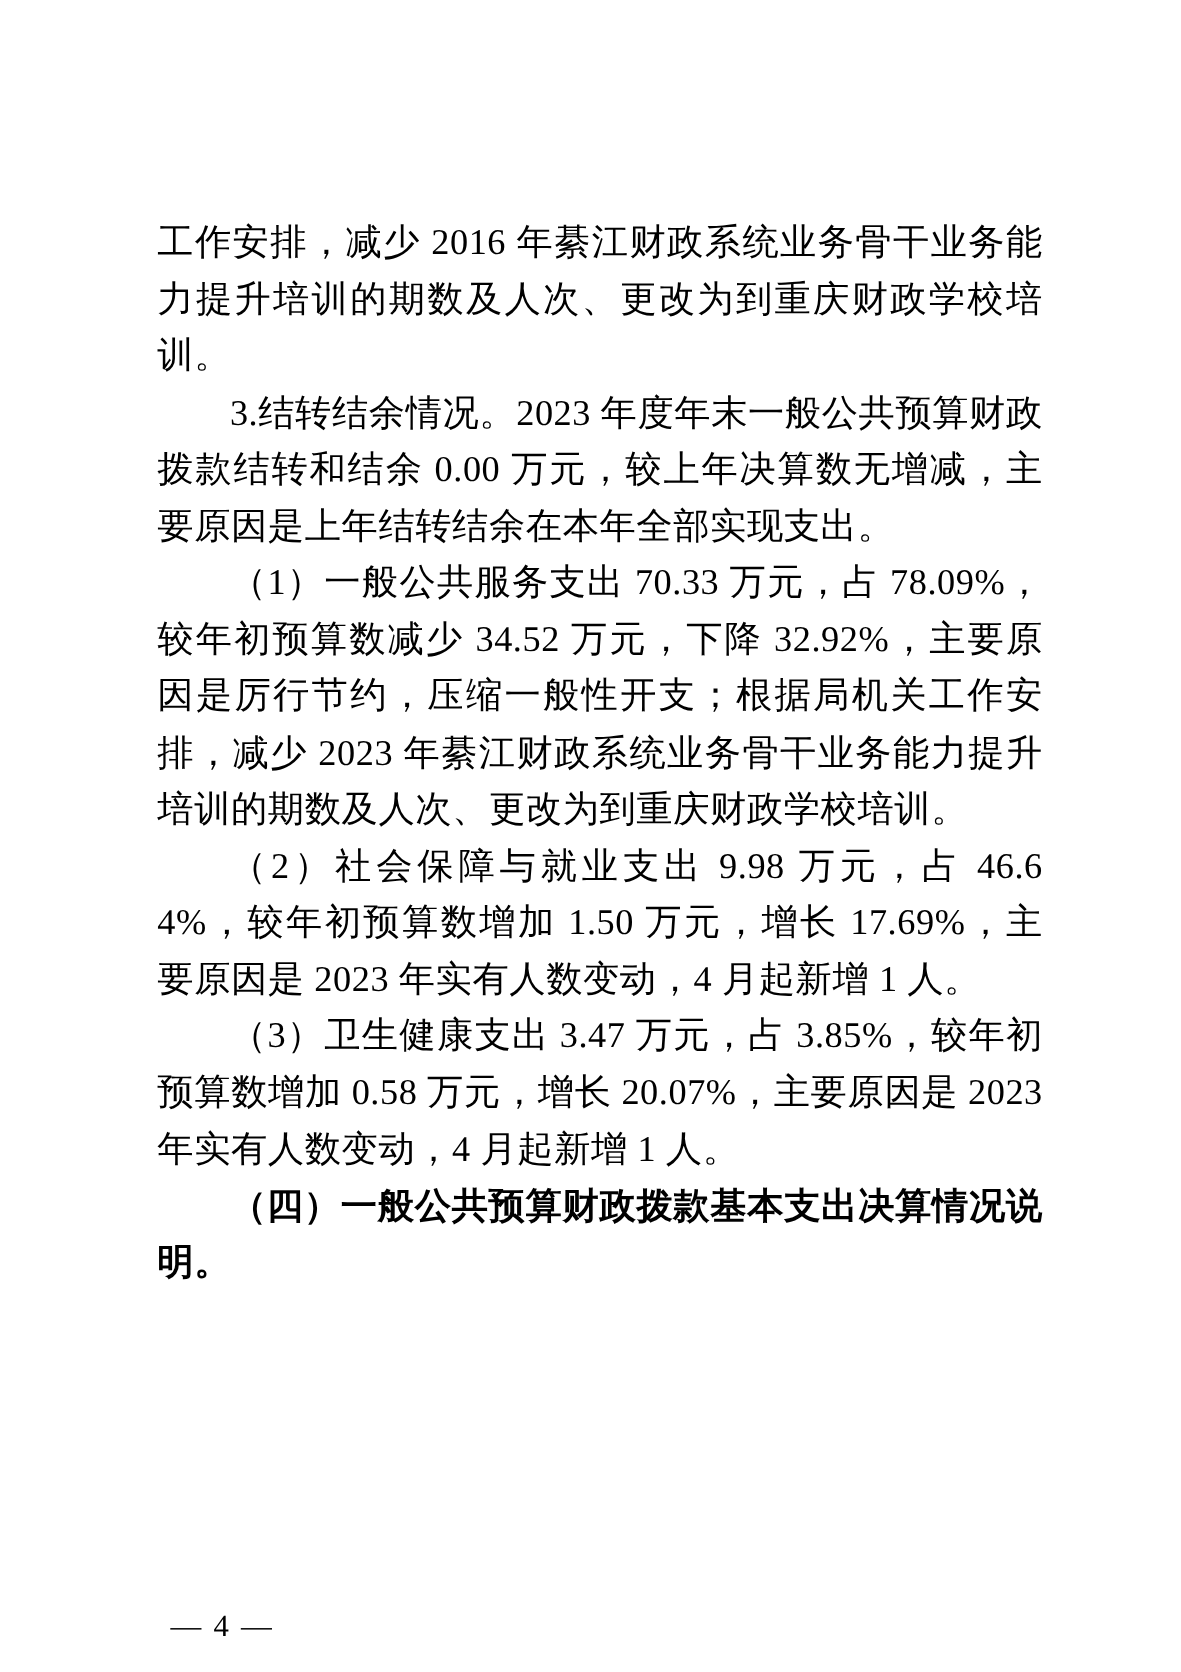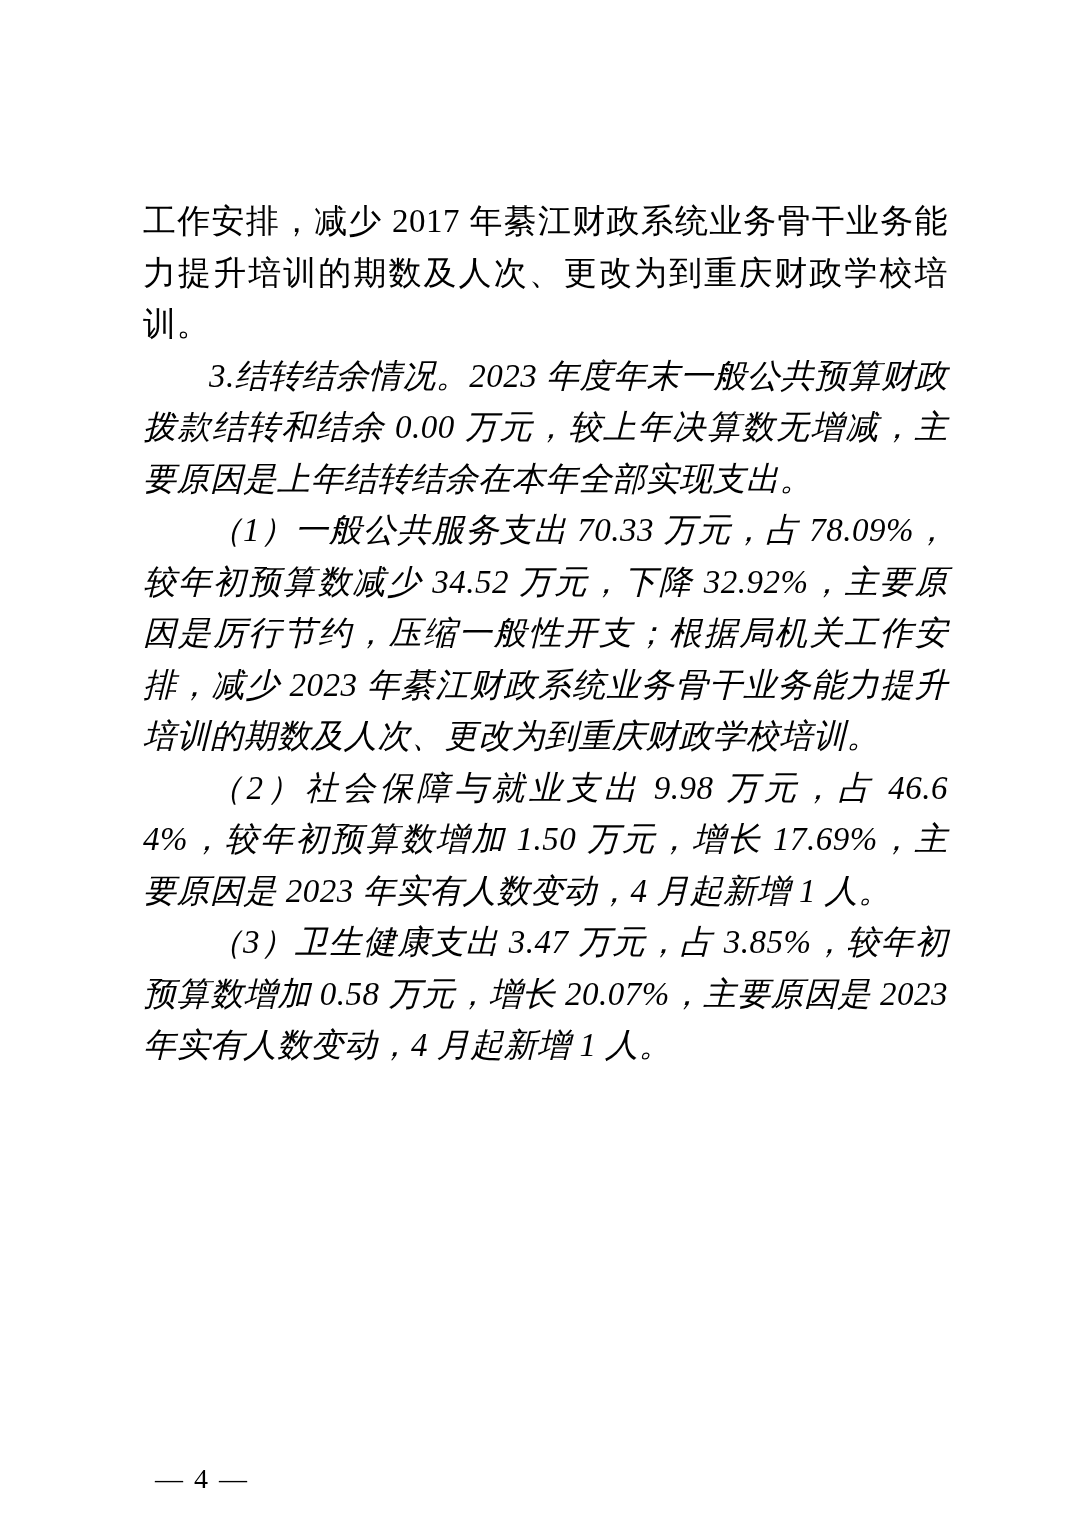--- a/index.html
+++ b/index.html
@@ -26,43 +26,43 @@
   .para {
     margin: 0;
     font-size: 33px;
     line-height: 51.5px;
     text-align: justify;
     word-break: break-all;
     letter-spacing: 0.5px;
   }
   .para.indent {
     text-indent: 2em;
-    font-style: italic;
   }
   .para.heading {
     font-weight: bold;
   }
   .page-footer {
     position: absolute;
     left: 155px;
     top: 1462px;
     font-size: 28px;
     line-height: 34px;
     letter-spacing: 2px;
     color: #000000;
   }
 </style>
 </head>
 <body>
 
 <div class="page">
   <main class="content">
-    <p class="para">工作安排，减少 2017 年綦江财政系统业务骨干业务能力提升培训的期数及人次、更改为到重庆财政学校培训。</p>
+    <p class="para">工作安排，减少 2016 年綦江财政系统业务骨干业务能力提升培训的期数及人次、更改为到重庆财政学校培训。</p>
     <p class="para indent">3.结转结余情况。2023 年度年末一般公共预算财政拨款结转和结余 0.00 万元，较上年决算数无增减，主要原因是上年结转结余在本年全部实现支出。</p>
     <p class="para indent">（1）一般公共服务支出 70.33 万元，占 78.09%，较年初预算数减少 34.52 万元，下降 32.92%，主要原因是厉行节约，压缩一般性开支；根据局机关工作安排，减少 2023 年綦江财政系统业务骨干业务能力提升培训的期数及人次、更改为到重庆财政学校培训。</p>
     <p class="para indent">（2）社会保障与就业支出 9.98 万元，占 46.64%，较年初预算数增加 1.50 万元，增长 17.69%，主要原因是 2023 年实有人数变动，4 月起新增 1 人。</p>
     <p class="para indent">（3）卫生健康支出 3.47 万元，占 3.85%，较年初预算数增加 0.58 万元，增长 20.07%，主要原因是 2023 年实有人数变动，4 月起新增 1 人。</p>
+    <p class="para indent heading">（四）一般公共预算财政拨款基本支出决算情况说明。</p>
   </main>
 
   <footer class="page-footer">
     <span>— 4 —</span>
   </footer>
 </div>
 
 </body></html>

